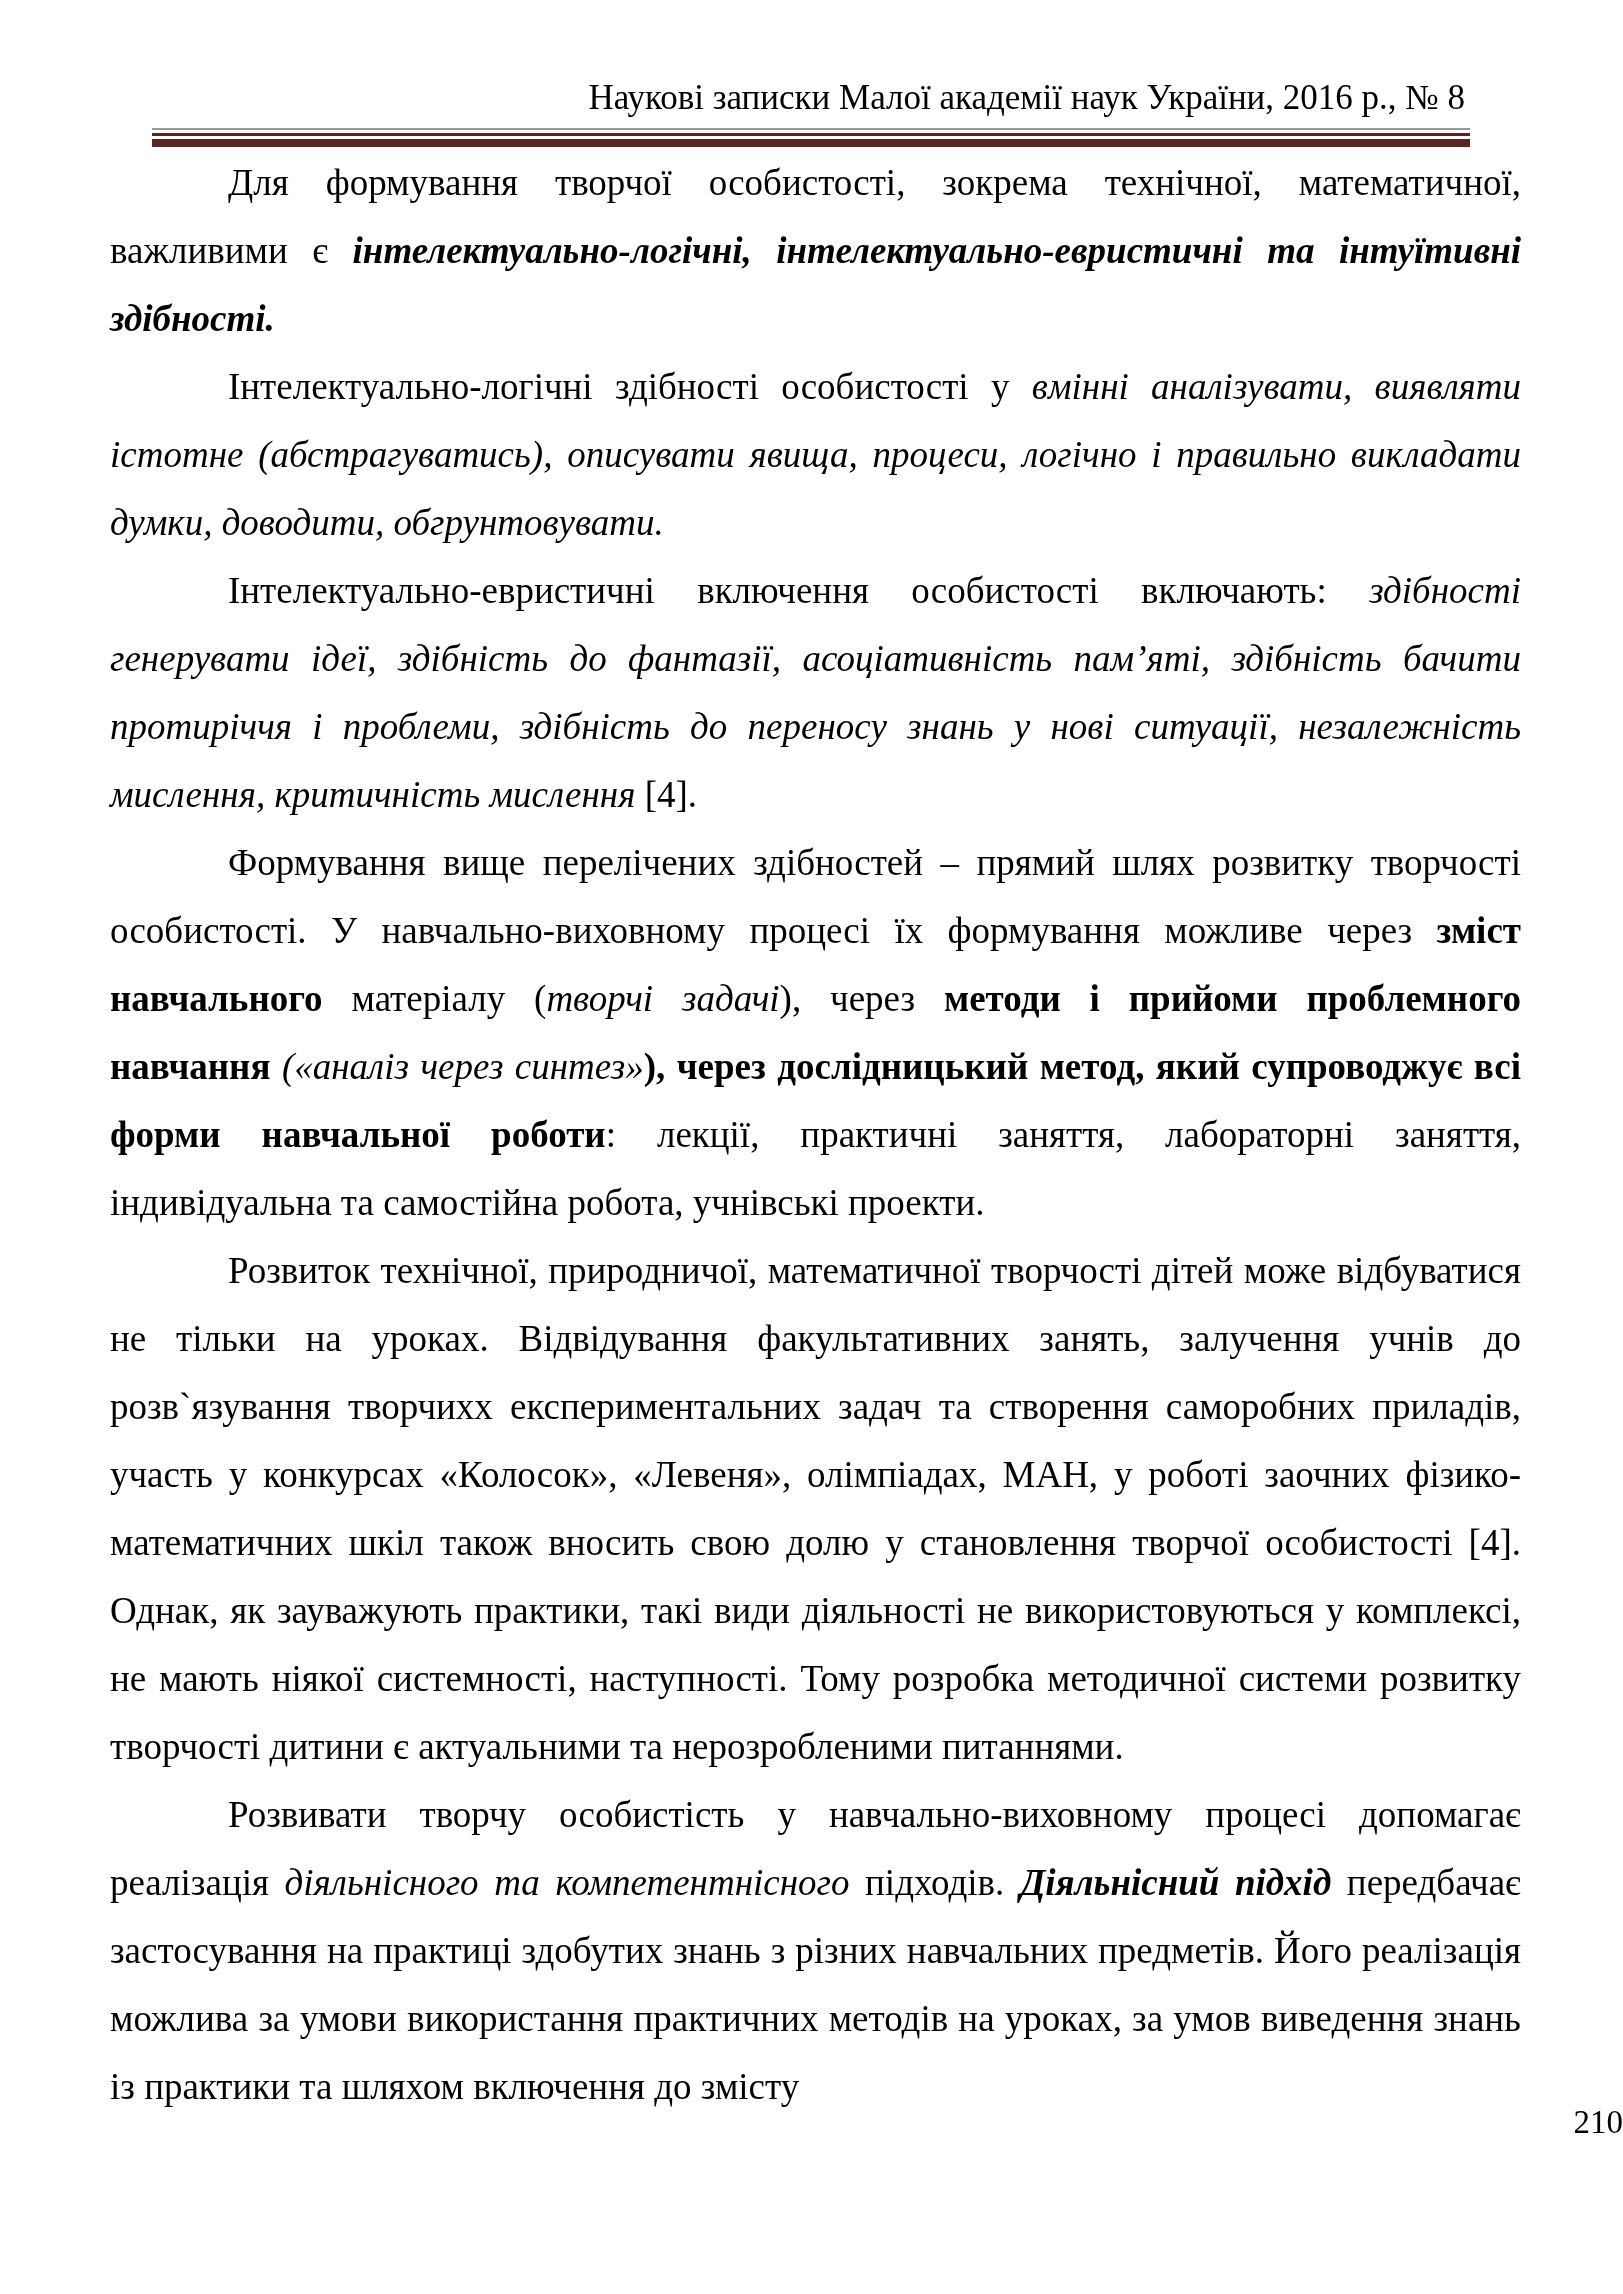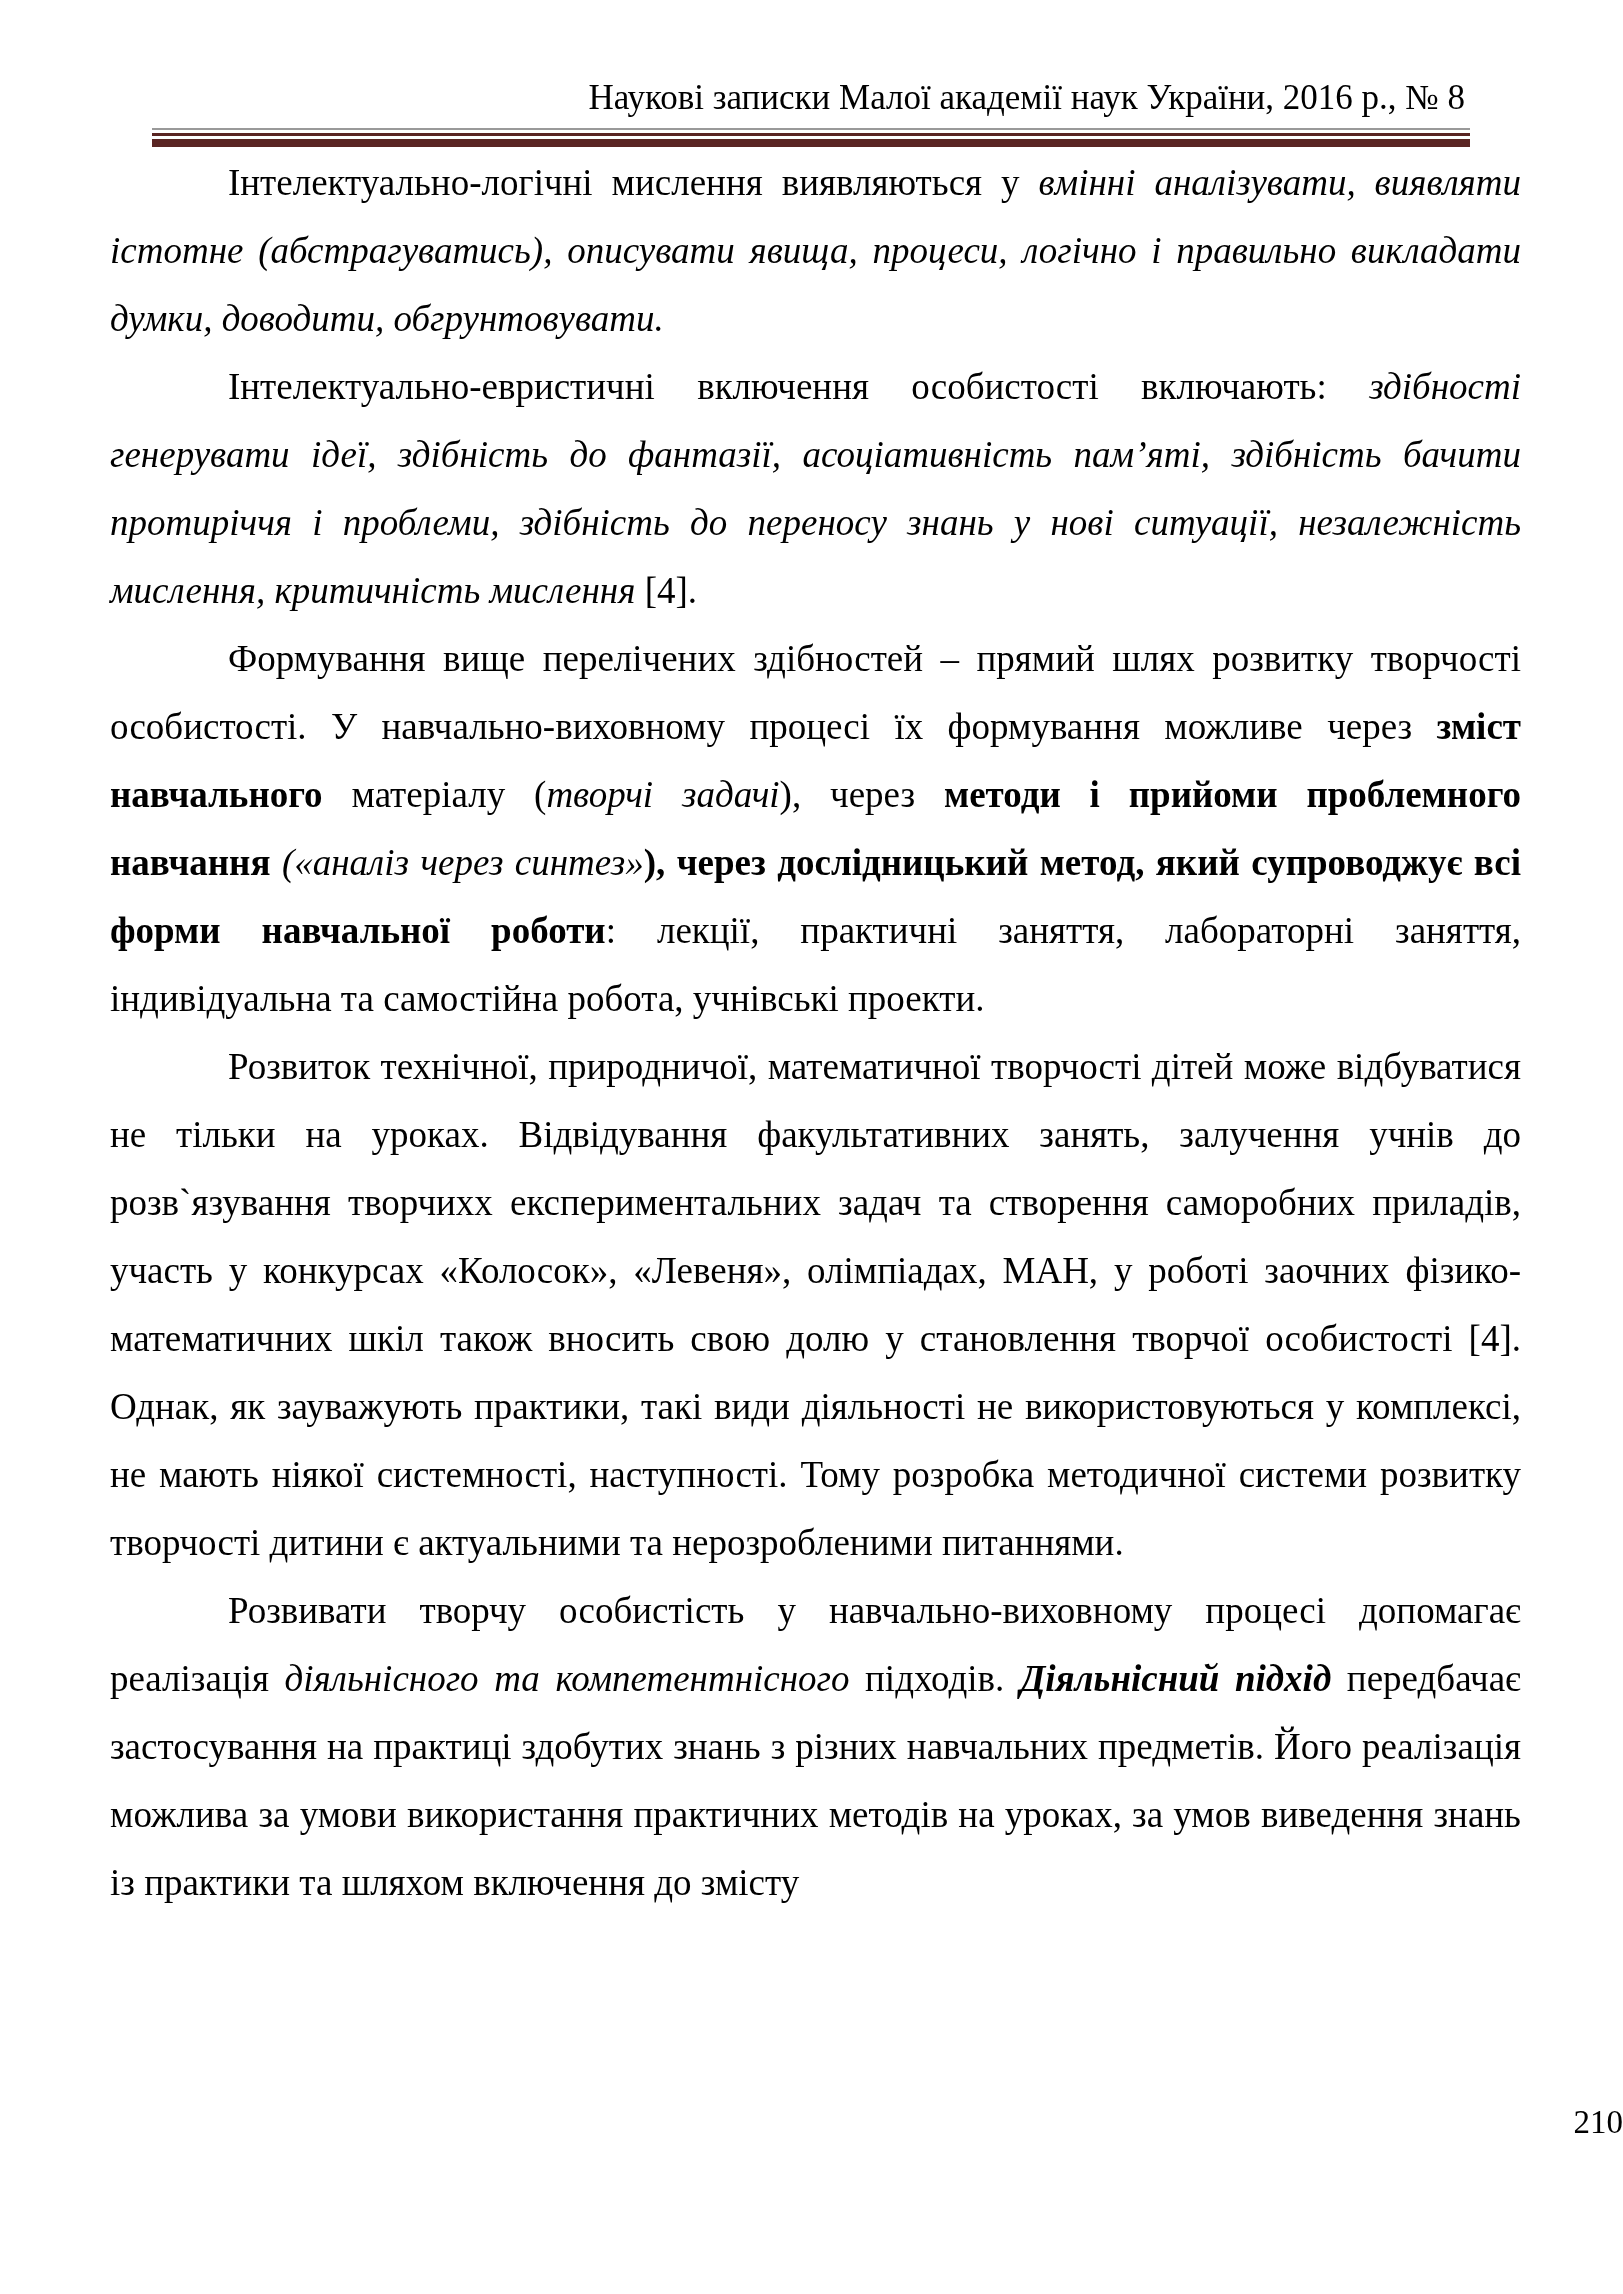--- a/index.html
+++ b/index.html
@@ -75,21 +75,22 @@
 </head>
 <body>
 
 <div class="page">
   <div class="content">
     <div class="header-text">Наукові записки Малої академії наук України, 2016 р., № 8</div>
     <div class="header-underline"></div>
     <div class="rule-thin"></div>
     <div class="rule-thick"></div>
     <div class="body-text">
-        <p class="para"><span class="s-n">Інтелектуально-логічні мислення виявляються у </span><span class="s-i">вмінні аналізувати, виявляти істотне (абстрагуватись), описувати явища, процеси, логічно і правильно викладати думки, доводити, обгрунтовувати.</span></p>
+        <p class="para"><span class="s-n">Для формування творчої особистості, зокрема технічної, математичної, важливими є </span><span class="s-bi">інтелектуально-логічні, інтелектуально-евристичні та інтуїтивні здібності.</span></p>
+        <p class="para"><span class="s-n">Інтелектуально-логічні здібності особистості у </span><span class="s-i">вмінні аналізувати, виявляти істотне (абстрагуватись), описувати явища, процеси, логічно і правильно викладати думки, доводити, обгрунтовувати.</span></p>
         <p class="para"><span class="s-n">Інтелектуально-евристичні включення особистості включають: </span><span class="s-i">здібності генерувати ідеї, здібність до фантазії, асоціативність пам’яті, здібність бачити протиріччя і проблеми, здібність до переносу знань у нові ситуації, незалежність мислення, критичність мислення</span><span class="s-n"> [4].</span></p>
         <p class="para"><span class="s-n">Формування вище перелічених здібностей – прямий шлях розвитку творчості особистості. У навчально-виховному процесі їх формування можливе через </span><span class="s-b">зміст навчального</span><span class="s-n"> матеріалу (</span><span class="s-i">творчі задачі</span><span class="s-n">), через </span><span class="s-b">методи і прийоми проблемного навчання </span><span class="s-i">(«аналіз через синтез»</span><span class="s-b">), через дослідницький метод, який супроводжує всі форми навчальної роботи</span><span class="s-n">: лекції, практичні заняття, лабораторні заняття, індивідуальна та самостійна робота, учнівські проекти.</span></p>
         <p class="para"><span class="s-n">Розвиток технічної, природничої, математичної творчості дітей може відбуватися не тільки на уроках. Відвідування факультативних занять, залучення учнів до розв`язування творчихх експериментальних задач та створення саморобних приладів, участь у конкурсах «Колосок», «Левеня», олімпіадах, МАН, у роботі заочних фізико-математичних шкіл також вносить свою долю у становлення творчої особистості [4]. Однак, як зауважують практики, такі види діяльності не використовуються у комплексі, не мають ніякої системності, наступності. Тому розробка методичної системи розвитку творчості дитини є актуальними та нерозробленими питаннями.</span></p>
         <p class="para"><span class="s-n">Розвивати творчу особистість у навчально-виховному процесі допомагає реалізація </span><span class="s-i">діяльнісного та компетентнісного</span><span class="s-n"> підходів. </span><span class="s-bi">Діяльнісний підхід</span><span class="s-n"> передбачає застосування на практиці здобутих знань з різних навчальних предметів. Його реалізація можлива за умови використання практичних методів на уроках, за умов виведення знань із практики та шляхом включення до змісту</span></p>
       </div>
   </div>
   <div class="page-number">210</div>
 </div>
 
 

